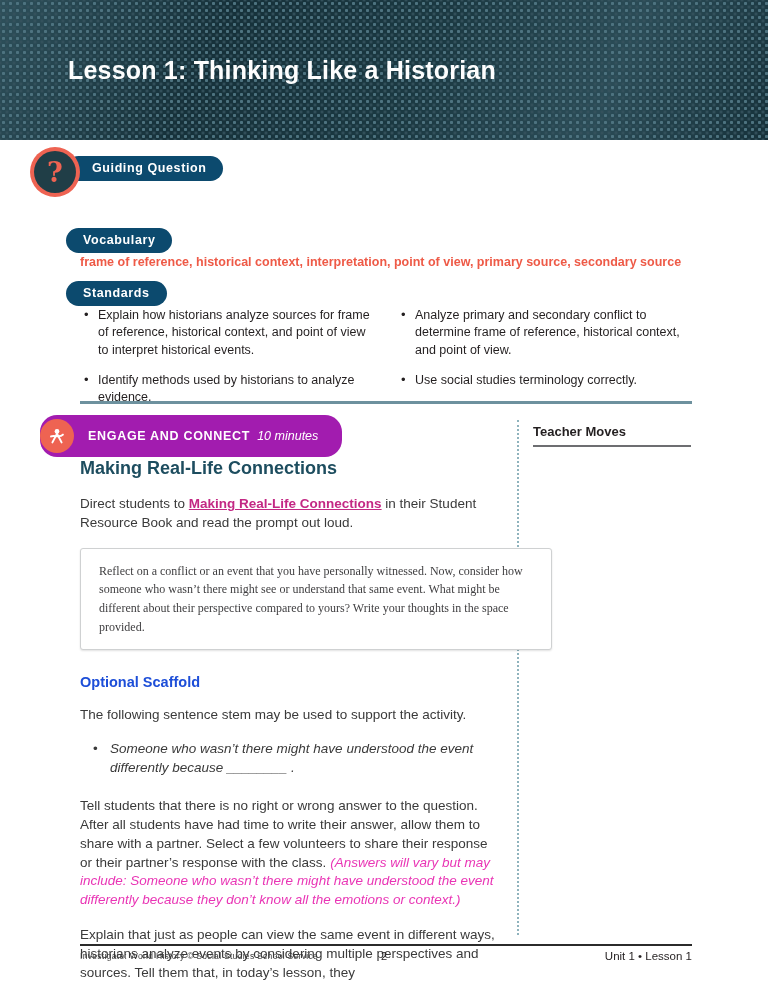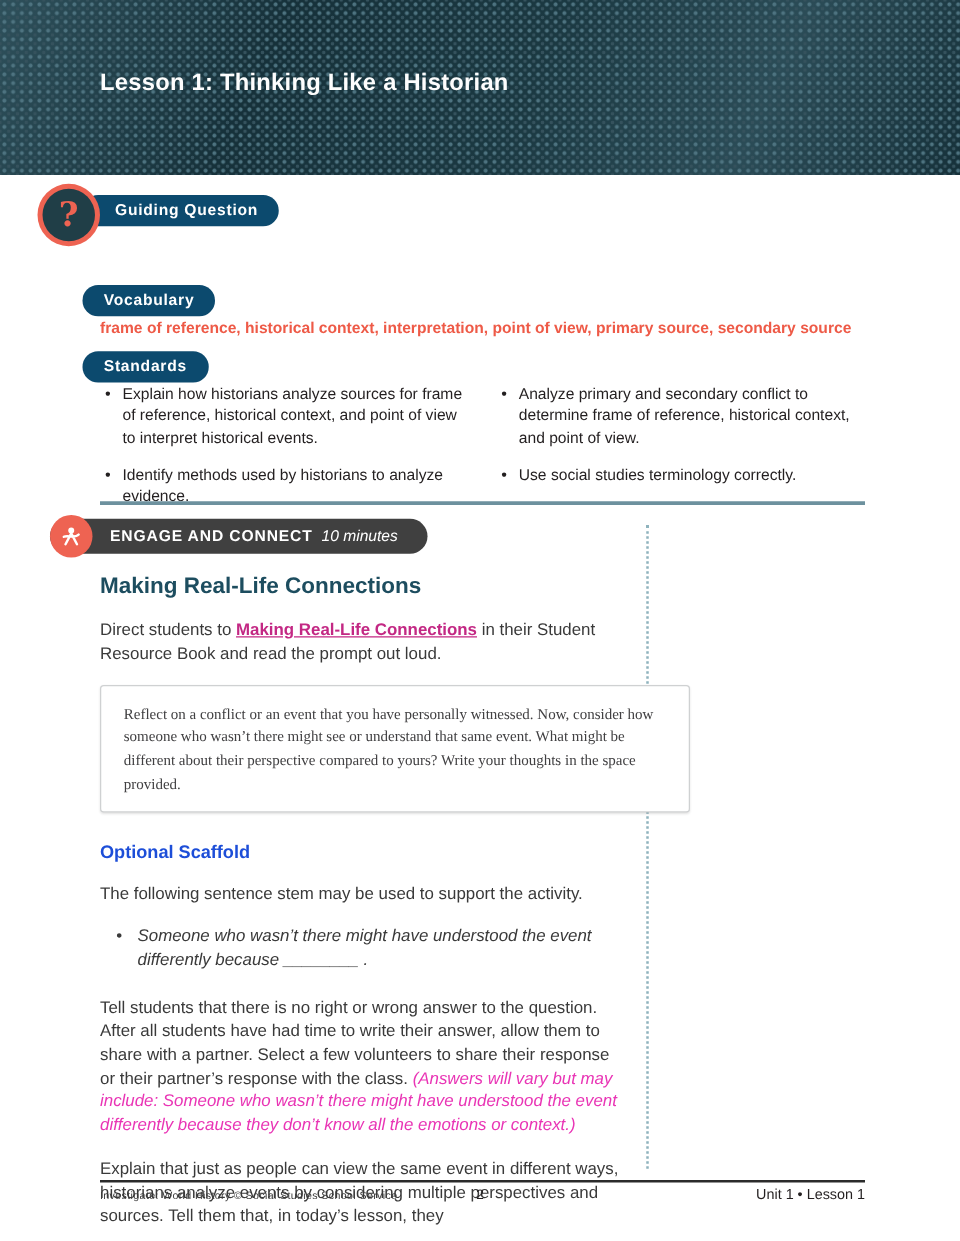--- a/index.html
+++ b/index.html
@@ -15,22 +15,22 @@
     position:absolute;left:0;top:0;width:768px;height:140px;
     background-color:#16313a;
     background-image:
       radial-gradient(circle,#4e7380 1.3px,rgba(0,0,0,0) 1.9px),
       radial-gradient(circle,#35525d 1.1px,rgba(0,0,0,0) 1.7px),
       linear-gradient(115deg,#2e505b 0%,#16313a 28%,#1b3942 55%,#2b4c57 78%,#16313a 100%);
     background-size:7px 7px,7px 7px,100% 100%;
     background-position:0 0,3.5px 3.5px,0 0;
   }
   .header h1{
-    position:absolute;left:80px;top:56px;margin:0;
-    font-size:19px;font-weight:bold;color:#fdfdfd;letter-spacing:.2px;
+    position:absolute;left:68px;top:56px;margin:0;
+    font-size:25px;font-weight:bold;color:#fdfdfd;letter-spacing:.2px;
   }
   
   .pill{
     display:inline-block;background:#0c4a6e;color:#ffffff;
     font-weight:bold;font-size:12.5px;letter-spacing:.6px;
     padding:6px 17px 6px 17px;border-radius:14px;line-height:1;
   }
   .gq-icon{
     position:absolute;left:30px;top:147px;width:50px;height:50px;border-radius:50%;
     background:#ee6352;display:flex;align-items:center;justify-content:center;z-index:3;
@@ -46,21 +46,21 @@
   .vocab-terms{position:absolute;left:80px;top:255px;width:612px;font-size:12.5px;font-weight:bold;color:#ee5a47;}
   .badge-standards{position:absolute;left:66px;top:281px;}
   .standards-cols{position:absolute;left:84px;top:307px;width:608px;display:flex;gap:26px;}
   .standards-col{flex:1;font-size:12.5px;line-height:1.38;color:#231f20;}
   .std-bullet{position:relative;padding-left:14px;margin-bottom:13px;}
   .std-bullet::before{content:"\2022";position:absolute;left:0;top:-1px;font-size:13px;color:#231f20;}
   
   .divider{position:absolute;left:80px;top:401px;width:612px;height:2.5px;background:#6d919e;}
   
   .engage-pill{
-    position:absolute;left:40px;top:415px;height:28px;background:#404040;
+    position:absolute;left:40px;top:415px;height:42px;background:#a21caf;
     border-radius:17px;display:flex;align-items:center;padding:0 24px 0 0;
   }
   .engage-icon{
     width:34px;height:34px;border-radius:50%;background:#ee6352;flex:0 0 34px;
     display:flex;align-items:center;justify-content:center;margin-right:14px;
   }
   .engage-label{color:#ffffff;font-weight:bold;font-size:12.5px;letter-spacing:.7px;}
   .engage-time{color:#ffffff;font-style:italic;font-size:12.5px;margin-left:7px;}
   
   .dotted-rule{position:absolute;left:517px;top:420px;height:515px;border-left:2px dotted #8fb3bd;}
@@ -123,20 +123,24 @@
       <svg width="22" height="22" viewBox="0 0 24 24" aria-hidden="true">
         <circle cx="12" cy="7" r="2.6" fill="#ffffff"></circle>
         <path d="M12 9.5 L7 19 M12 9.5 L17 19 M5.5 12.5 C9 10.5 15 14.5 18.5 10.5" stroke="#ffffff" stroke-width="2.1" stroke-linecap="round" fill="none"></path>
       </svg>
     </span>
     <span class="engage-label">ENGAGE AND CONNECT</span>
     <span class="engage-time">10 minutes</span>
   </div>
 
   <div class="dotted-rule"></div>
+  <div class="teacher-col">
+    <div class="teacher-heading">Teacher Moves</div>
+    <div class="teacher-rule"></div>
+  </div>
 
   <div class="main-col">
     <h2 class="section-heading">Making Real-Life Connections</h2>
 
     <p class="para"><span>Direct students to </span><span class="link">Making Real-Life Connections</span><span> in their Student Resource Book and read the prompt out loud.</span></p>
 
     <div class="prompt-box">Reflect on a conflict or an event that you have personally witnessed. Now, consider how someone who wasn’t there might see or understand that same event. What might be different about their perspective compared to yours? Write your thoughts in the space provided.</div>
 
     <h3 class="sub-heading">Optional Scaffold</h3>
     <p class="para">The following sentence stem may be used to support the activity.</p>

